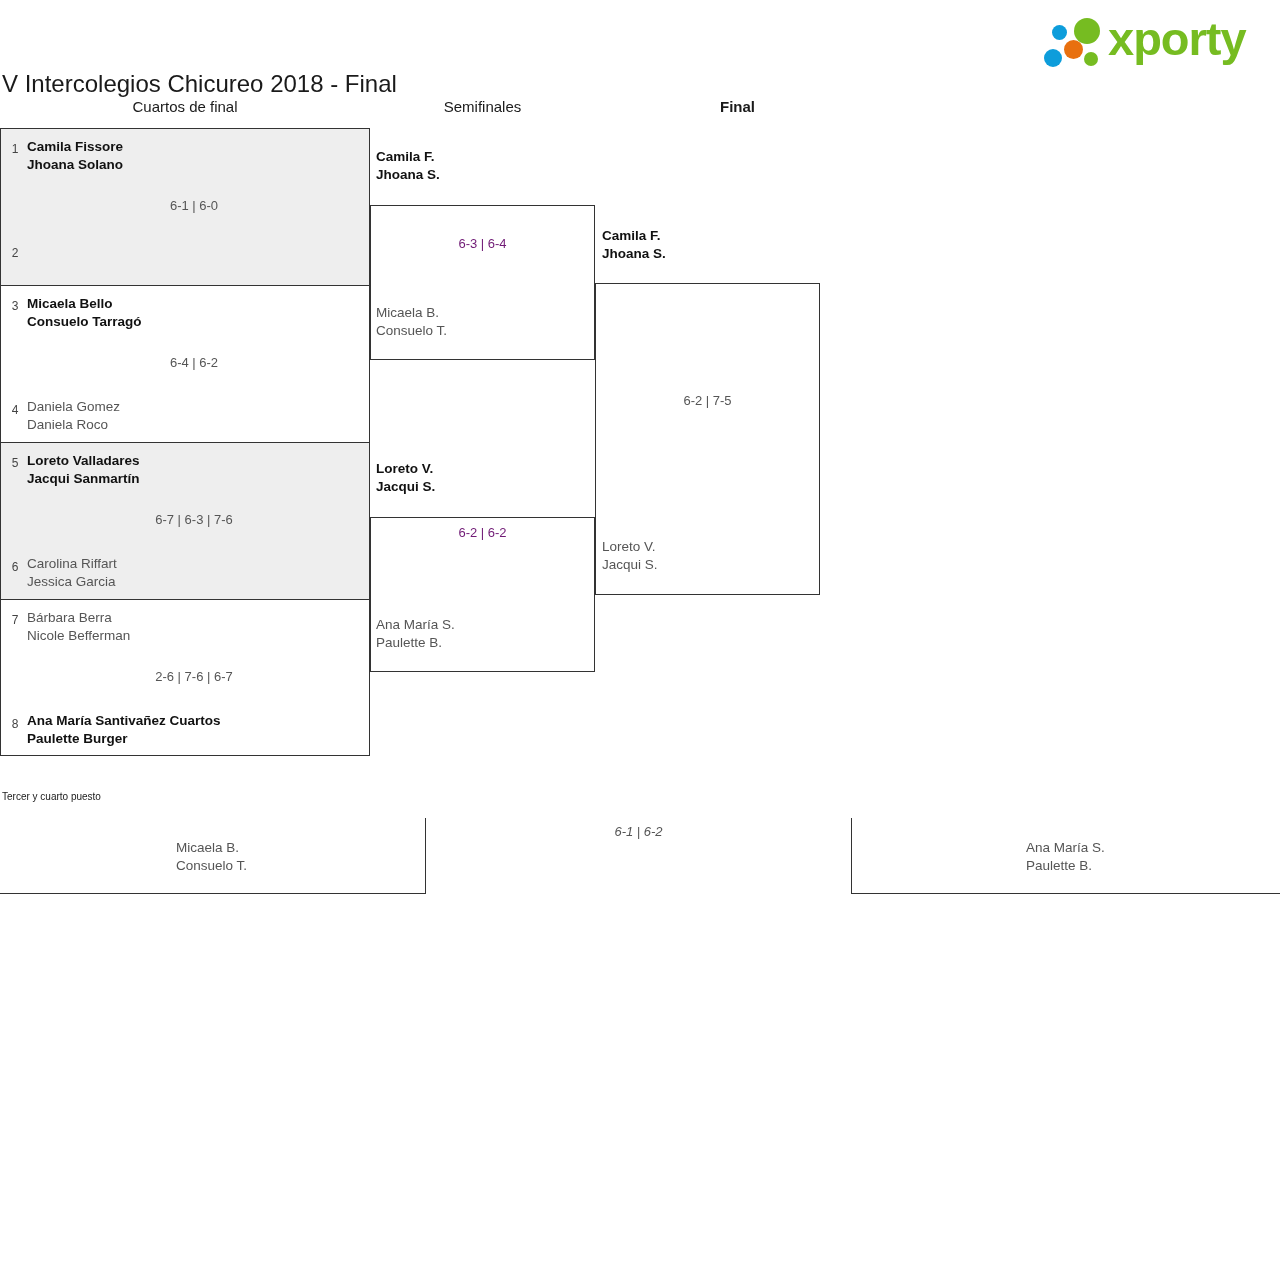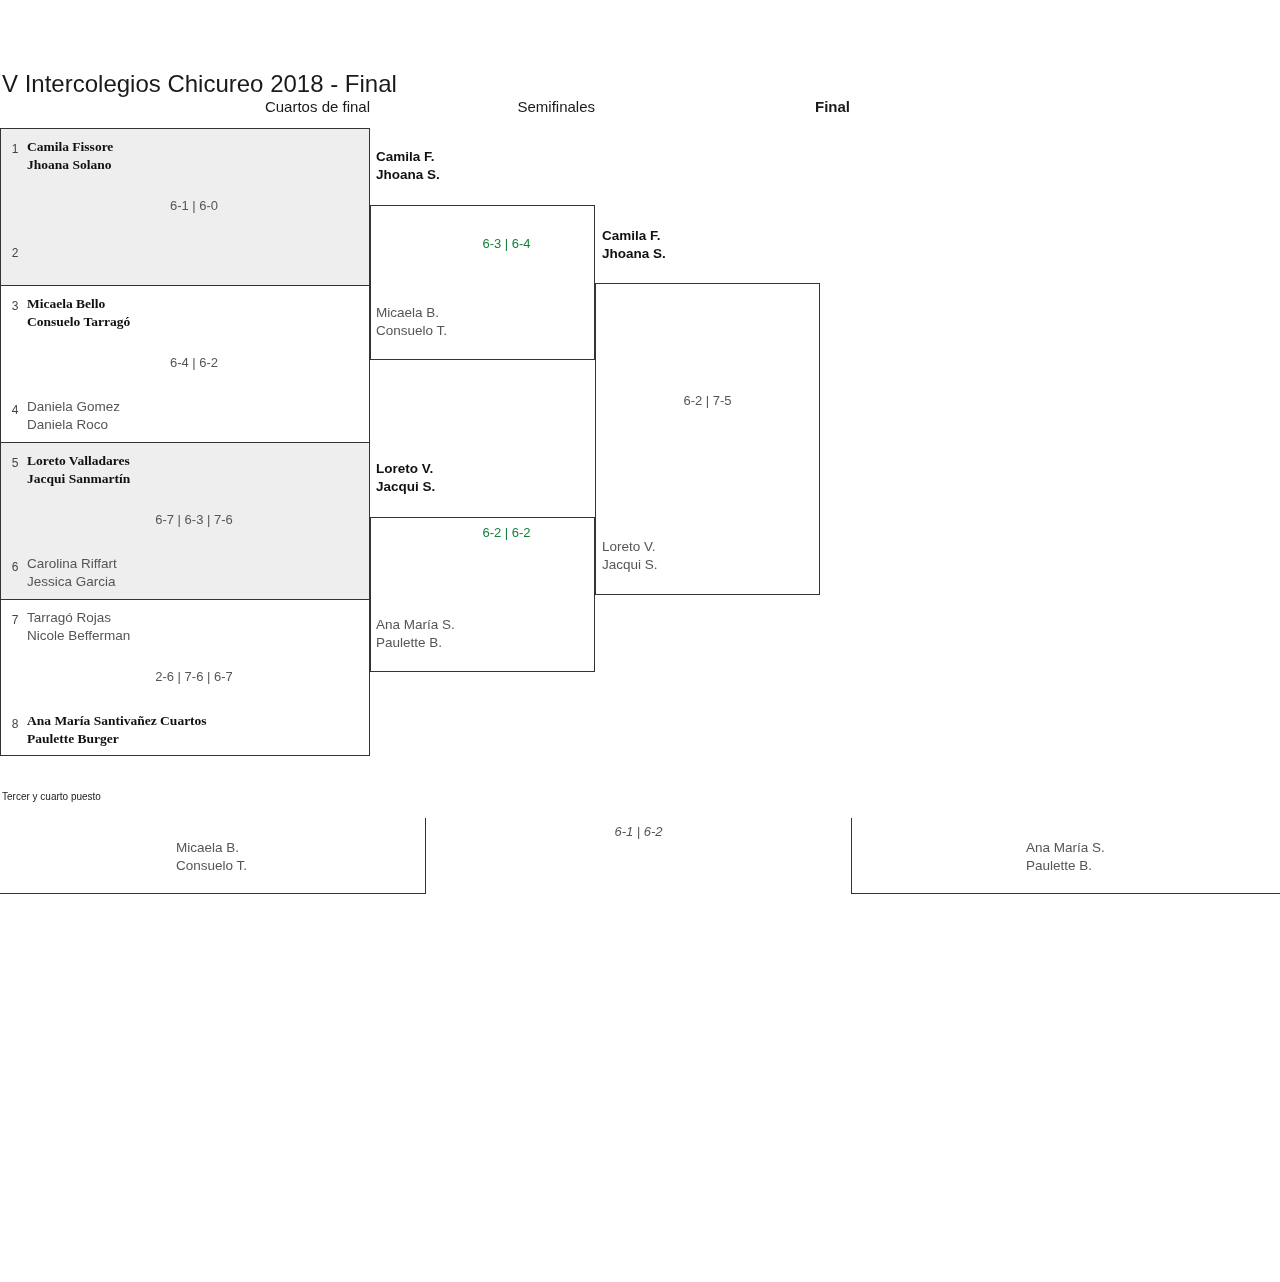--- a/index.html
+++ b/index.html
@@ -50,21 +50,21 @@
     color: #76bc21;
     letter-spacing: -1px;
   }
 
   
   .round-head {
     position: absolute;
     font-size: 15px;
     line-height: 20px;
     color: #1a1a1a;
-    text-align: right;
+    text-align: center;
     white-space: nowrap;
   }
   .rh-qf { left: 0px;   top: 97px; width: 370px; }
   .rh-sf { left: 370px; top: 97px; width: 225px; }
   .rh-f  { left: 625px; top: 97px; width: 225px; font-weight: bold; }
 
   
   .qf-box {
     position: absolute;
     left: 0px;
@@ -90,21 +90,21 @@
     text-align: center;
   }
   .team {
     position: absolute;
     left: 26px;
     right: 8px;
     font-size: 13.5px;
     line-height: 18px;
     color: #555555;
   }
-  .team.win { color: #111111; font-weight: 700; font-family: Liberation Serif, serif; }
+  .team.win { color: #111111; font-weight: 700; }
   .team .ln { display: block; white-space: nowrap; }
 
   .qf-top-seed  { top: 13px; }
   .qf-top-team  { top: 9px; }
   .qf-bot-seed  { top: 117px; }
   .qf-bot-team  { top: 112px; }
 
   .qf-score {
     position: absolute;
     left: 26px; right: 8px;
@@ -139,23 +139,22 @@
   .sf1-top { left: 376px; top: 148px; }
   .sf1-bot { left: 376px; top: 304px; }
   .sf2-top { left: 376px; top: 460px; }
   .sf2-bot { left: 376px; top: 616px; }
 
   .sf-score {
     position: absolute;
     width: 225px;
     font-size: 13px;
     line-height: 16px;
-    color: #15803d;
-    text-align: center;
-    margin-left: 24px;
+    color: #701a75;
+    text-align: center;
   }
   .sf1-score { left: 370px; top: 236px; }
   .sf2-score { left: 370px; top: 525px; }
 
   
   .f-box {
     position: absolute;
     left: 595px; top: 283px;
     width: 225px; height: 312px;
     border: 1px solid #333333;
@@ -218,20 +217,30 @@
 </head>
 <body>
 
 <div class="page">
 
   <div class="title-block">
     <span class="title-line">V Intercolegios Chicureo 2018 - Final</span>
     <span class="title-line">Fase final. 6a Femenina (D)</span>
   </div>
 
+  <div class="logo">
+    <div class="logo-dots">
+      <span class="dot dot-green-big"></span>
+      <span class="dot dot-blue-top"></span>
+      <span class="dot dot-orange"></span>
+      <span class="dot dot-blue-bottom"></span>
+      <span class="dot dot-green-small"></span>
+    </div>
+    <div class="logo-text">xporty</div>
+  </div>
 
   <div class="round-head rh-qf">Cuartos de final</div>
   <div class="round-head rh-sf">Semifinales</div>
   <div class="round-head rh-f">Final</div>
 
   <div class="qf-box qf1 shaded">
     <span class="seed qf-top-seed">1</span>
     <div class="team win qf-top-team">
       <span class="ln">Camila Fissore</span>
       <span class="ln">Jhoana Solano</span>
@@ -264,21 +273,21 @@
     <span class="seed qf-bot-seed">6</span>
     <div class="team qf-bot-team">
       <span class="ln">Carolina Riffart</span>
       <span class="ln">Jessica Garcia</span>
     </div>
   </div>
 
   <div class="qf-box qf4 last">
     <span class="seed qf-top-seed">7</span>
     <div class="team qf-top-team">
-      <span class="ln">Tarragó Rojas</span>
+      <span class="ln">Bárbara Berra</span>
       <span class="ln">Nicole Befferman</span>
     </div>
     <div class="qf-score">2-6 | 7-6 | 6-7</div>
     <span class="seed qf-bot-seed">8</span>
     <div class="team win qf-bot-team">
       <span class="ln">Ana María Santivañez Cuartos</span>
       <span class="ln">Paulette Burger</span>
     </div>
   </div>
 

